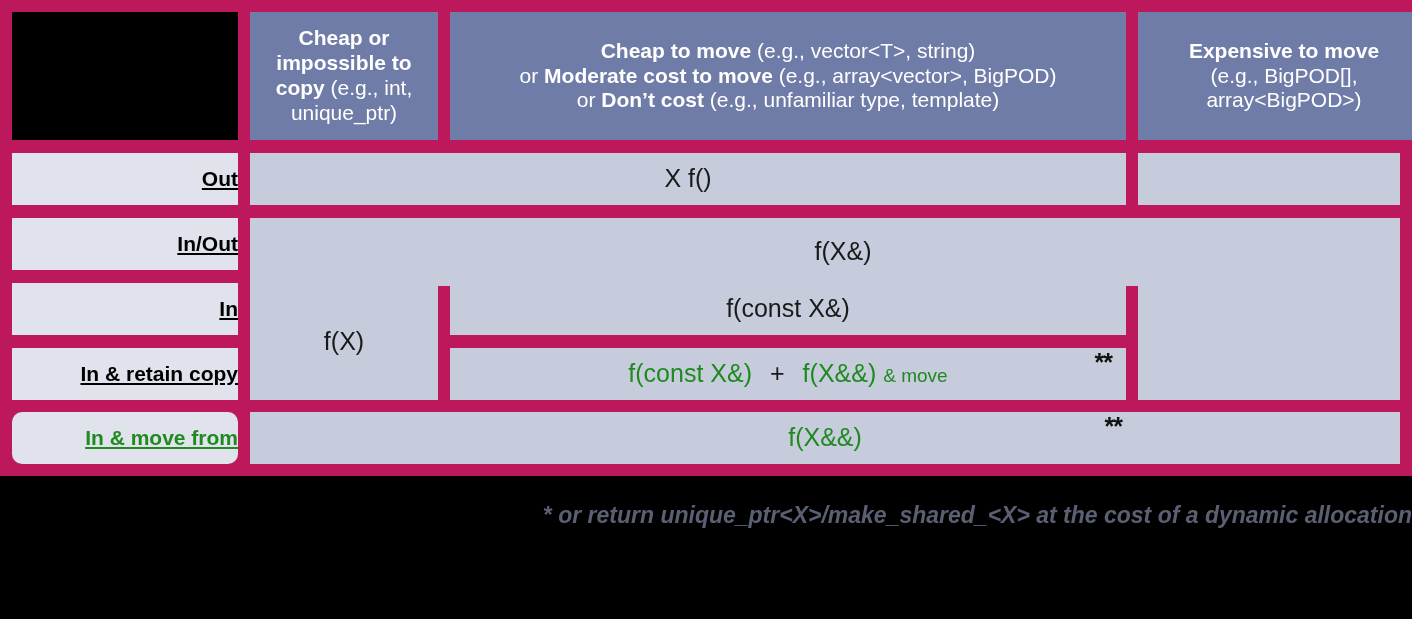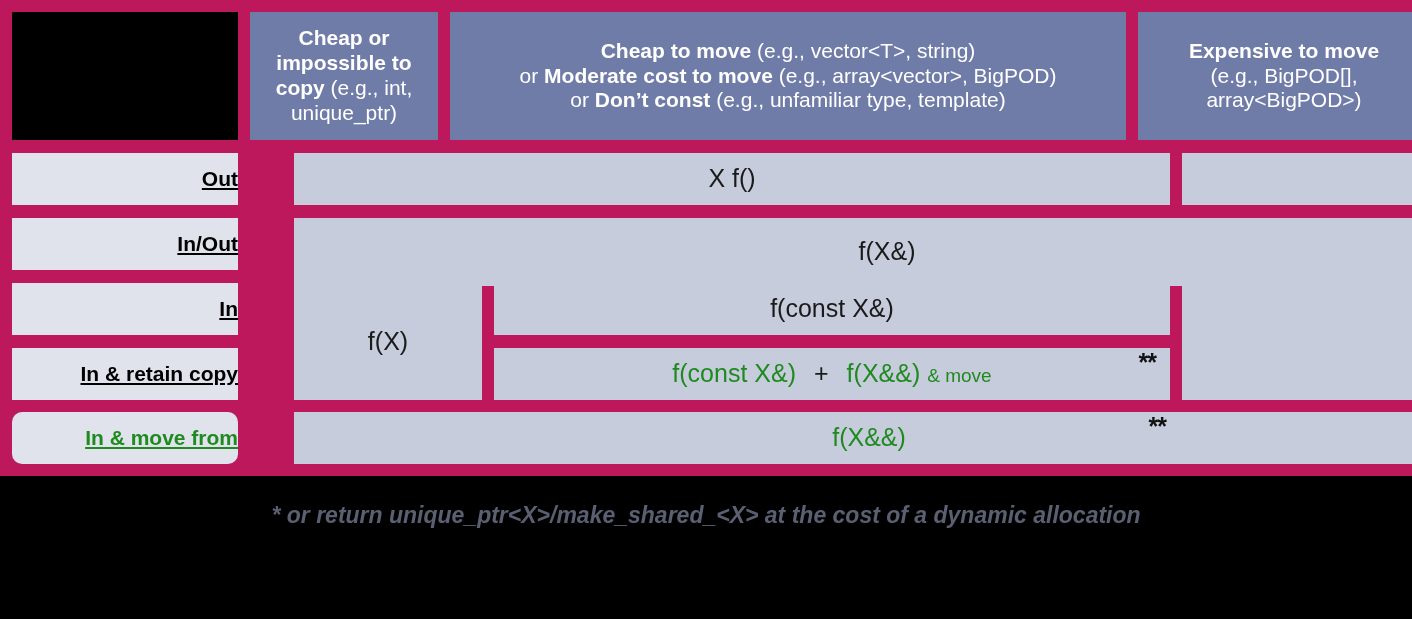--- a/index.html
+++ b/index.html
@@ -67,21 +67,20 @@
     text-decoration: underline;
   }
   .rowlabel.green { color: #1F8A1F; }
 
   
   .body-cell {
     background: #C7CCDC;
     color: #1a1a1a;
     font-size: 25px;
     font-weight: normal;
-    margin-left: 44px;
   }
   .body-cell.empty { font-size: 0; }
 
   .sig-green { color: #1F8A1F; }
   .plus {
     color: #1a1a1a;
     margin: 0 18px;
   }
   .small-move {
     font-size: 19px;
@@ -111,21 +110,21 @@
     position: absolute;
     left: 0;
     top: 476px;
     width: 1412px;
     height: 143px;
     background: #000000;
   }
   .note {
     position: absolute;
     width: 100%;
-    text-align: center;
+    text-align: right;
     color: #5A6072;
     font-style: italic;
     font-weight: bold;
     font-size: 23px;
     font-family: "Liberation Sans", sans-serif;
     white-space: nowrap;
   }
   #note1 { top: 26px; }
   #note2 { top: 92px; }
 </style>
@@ -146,21 +145,21 @@
 
     <div class="cell hdr" style="left:450px; top:12px; width:676px; height:128px;">
       <div>
         <div>
           <b>Cheap to move</b><span> (e.g., vector&lt;T&gt;, string)</span>
         </div>
         <div>
           <span>or </span><b>Moderate cost to move</b><span> (e.g., array&lt;vector&gt;, BigPOD)</span>
         </div>
         <div>
-          <span>or </span><b>Don’t const</b><span> (e.g., unfamiliar type, template)</span>
+          <span>or </span><b>Don’t cost</b><span> (e.g., unfamiliar type, template)</span>
         </div>
       </div>
     </div>
 
     <div class="cell hdr" style="left:1138px; top:12px; width:292px; height:128px;text-align:center;">
       <div>
         <div><b>Expensive to move</b></div>
         <div>(e.g., BigPOD[],</div>
         <div>array&lt;BigPOD&gt;)</div>
       </div>

